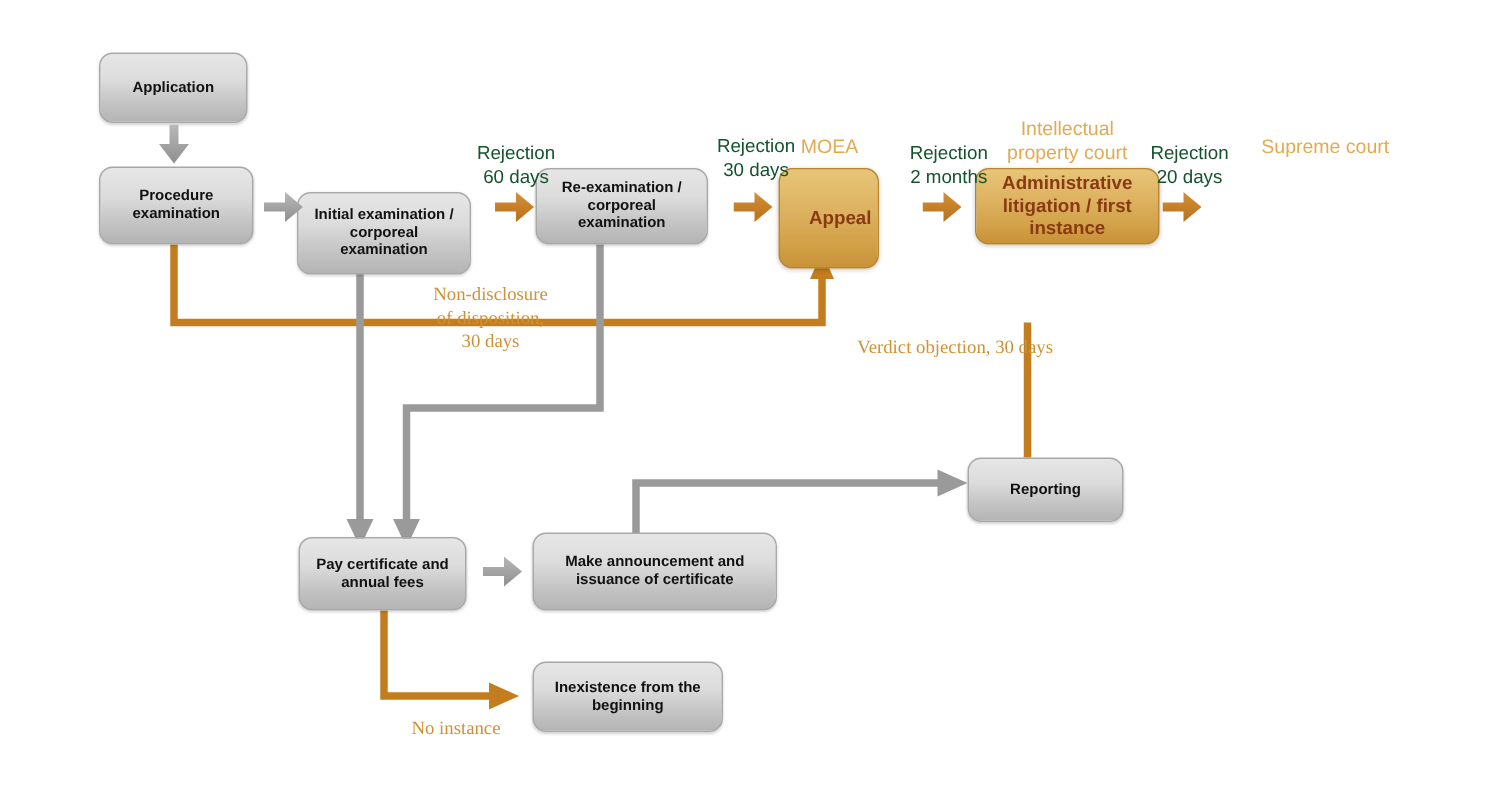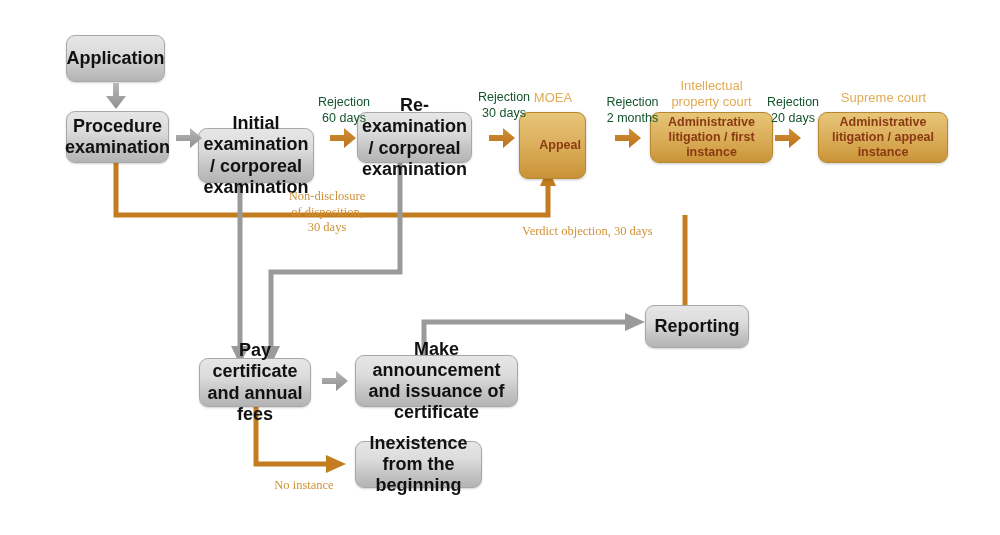--- a/index.html
+++ b/index.html
@@ -38,21 +38,21 @@
     line-height: 1.18;
     z-index: 5;
   }
   .node .lbl { display: block; padding: 0 4px; }
 
   .node.gray {
     background: linear-gradient(to bottom, #e6e6e6 0%, #dcdcdc 38%, #c4c4c4 72%, #b4b4b4 100%);
     border: 1px solid #a8a8a8;
     color: #111111;
     box-shadow: 0 1px 2px rgba(0,0,0,0.18);
-    font-size: 18px;
+    font-size: 10px;
   }
   .node.gold {
     background: linear-gradient(to bottom, #e7c578 0%, #ddb260 42%, #d2a047 78%, #c89238 100%);
     border: 1px solid #b7862f;
     color: #8a3a12;
     box-shadow: 0 1px 3px rgba(0,0,0,0.22);
     font-size: 12.5px;
   }
 
   
@@ -187,25 +187,20 @@
   <div class="node gold" style="left:519px; top:112px; width:67px; height:67px;justify-content:flex-end;">
     <span class="lbl">Appeal</span>
   </div>
 
   <div class="node gold" style="left:650px; top:112px; width:123px; height:51px;">
     <span class="lbl">Administrative
 litigation
 / first instance</span>
   </div>
 
-  <div class="node gold" style="left:818px; top:112px; width:130px; height:51px;">
-    <span class="lbl">Administrative
-litigation / appeal
-instance</span>
-  </div>
 
   <div class="node gray" style="left:199px; top:358px; width:112px; height:49px;">
     <span class="lbl">Pay certificate
 and annual fees</span>
   </div>
 
   <div class="node gray" style="left:645px; top:305px; width:104px; height:43px;">
     <span class="lbl">Reporting</span>
   </div>
 
@@ -236,18 +231,18 @@
   <div class="cap gray-cap" style="left:591px; top:95px; width:83px;">Rejection
 2 months</div>
 
   <div class="cap gray-cap" style="left:753px; top:95px; width:80px;">Rejection
 20 days</div>
 
   <div class="cap orange-cap" style="left:265px; top:189px; width:124px;">Non-disclosure
 of disposition,
 30 days</div>
 
-  <div class="cap orange-cap" style="left:522px; top:224px; width:180px; text-align:left;">Verdict objection, 30 days</div>
+  <div class="cap orange-cap" style="left:522px; top:224px; width:180px; text-align:right;">Verdict objection, 30 days</div>
 
 
   <div class="cap orange-cap" style="left:256px; top:478px; width:96px;">No instance</div>
 
 </div>
 
 </body></html>

